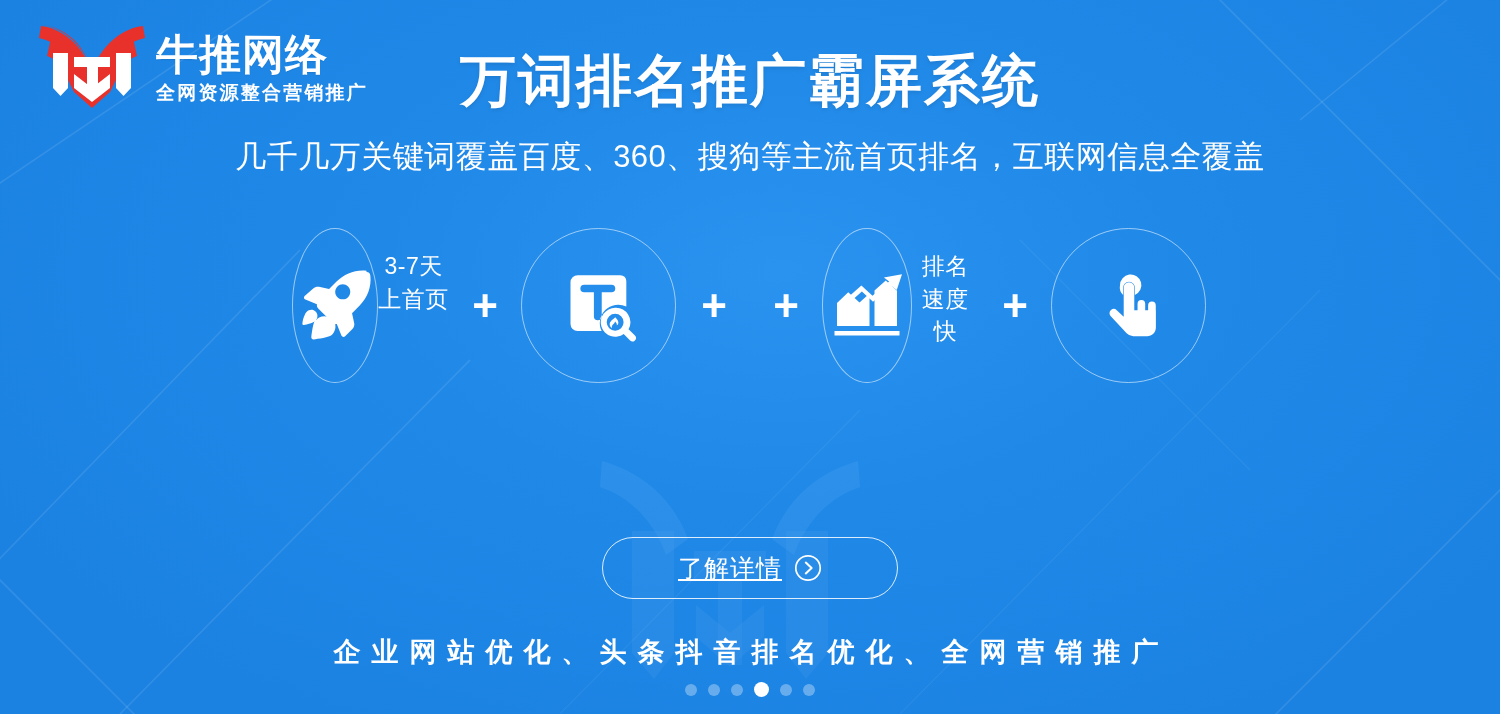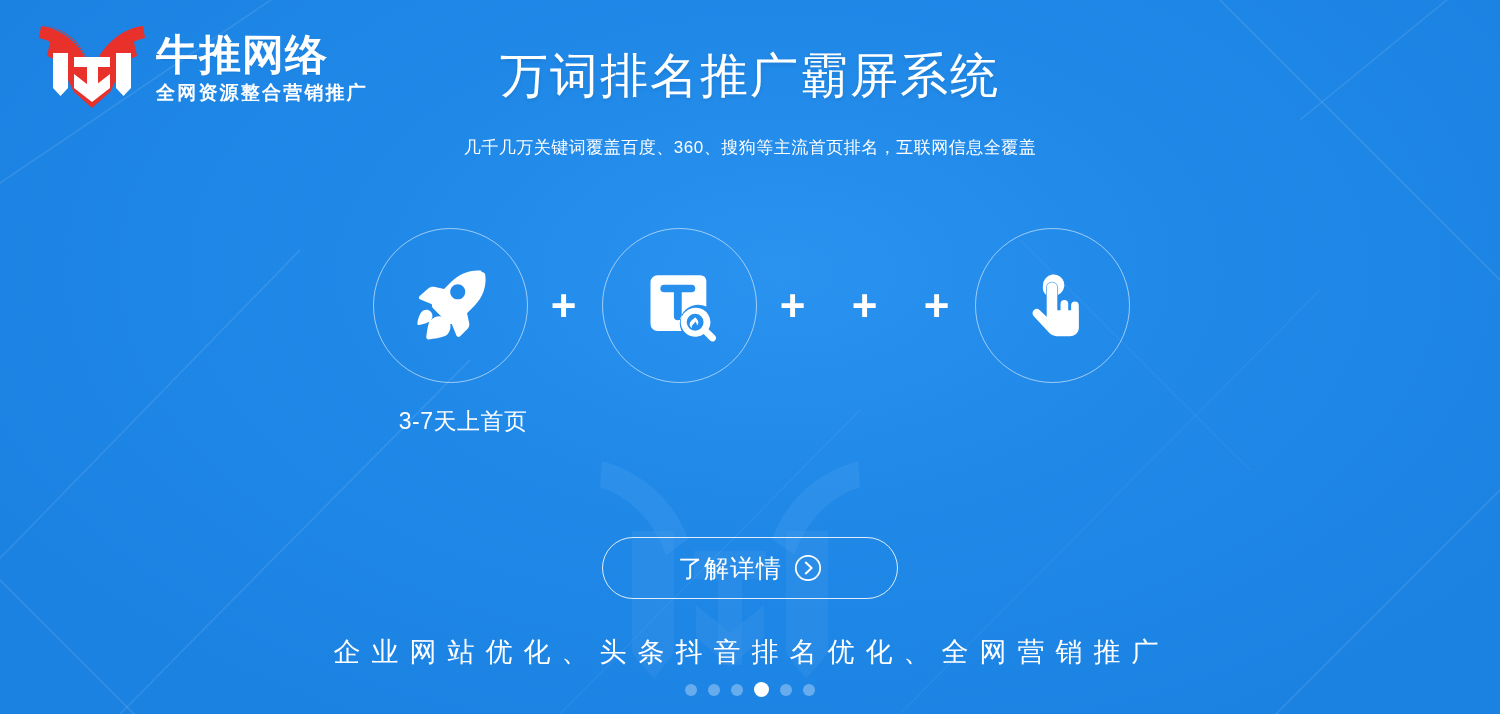--- a/index.html
+++ b/index.html
@@ -41,35 +41,35 @@
     text-shadow:0 1px 1px rgba(0,0,0,.08);
   }
   .logo-tag{
     color:#ffffff; font-size:19px; font-weight:bold;
     letter-spacing:2.2px; line-height:1.5; white-space:nowrap; margin-top:2px;
   }
 
   
   .headline{
     position:absolute; left:0; right:0; top:44px; text-align:center;
-    color:#fff; font-size:48px; font-weight:normal; letter-spacing:2px;
+    color:#fff; font-size:56px; font-weight:bold; letter-spacing:2px;
     text-shadow:0 2px 4px rgba(0,0,0,.10);
   }
   .subhead{
     position:absolute; left:0; right:0; top:136px; text-align:center;
-    color:#ffffff; font-size:17px; font-weight:normal; letter-spacing:.5px;
+    color:#ffffff; font-size:31px; font-weight:normal; letter-spacing:.5px;
   }
 
   
   .features{
     position:absolute; left:0; right:0; top:228px;
     display:flex; justify-content:center; align-items:flex-start;
   }
   .feature{
-    width:157px; display:flex; flex-direction:column; align-items:flex-end; flex:0 0 auto;
+    width:157px; display:flex; flex-direction:row; align-items:flex-start; flex:0 0 auto;
   }
   .circle{
     width:155px; height:155px; border-radius:50%;
     border:1.6px solid rgba(255,255,255,.55);
     display:flex; align-items:center; justify-content:center;
   }
   .circle svg{ display:block; }
   .feat-label{
     margin-top:22px; color:#fff; font-size:23px; line-height:1.42;
     text-align:center; white-space:pre-line; letter-spacing:.5px;
@@ -83,27 +83,27 @@
 
   
   .cta{
     position:absolute; left:50%; transform:translateX(-50%); top:537px;
     width:296px; height:62px; border-radius:31px;
     border:1.6px solid rgba(255,255,255,.85);
     background:transparent;
     display:flex; align-items:center; justify-content:center; gap:12px;
     cursor:pointer;
   }
-  .cta-label{ color:#fff; font-size:25px; letter-spacing:1px; }
+  .cta-label{ color:#fff; font-size:25px; letter-spacing:1px;text-decoration:underline; }
   .cta-arrow{ width:28px; height:28px; display:block; }
 
   
   .bottom-text{
     position:absolute; left:0; right:8px; top:634px; text-align:center;
-    color:#fff; font-size:27px; font-weight:normal; letter-spacing:11px;
+    color:#fff; font-size:27px; font-weight:bold; letter-spacing:11px;
     text-indent:11px;
   }
 
   
   .dots{
     position:absolute; left:50%; transform:translateX(-50%); top:682px;
     display:flex; align-items:center; gap:11px;
   }
   .dot{
     width:12px; height:12px; border-radius:50%;
@@ -204,20 +204,33 @@
           </svg>
         </span>
       </div>
     </div>
 
     <div class="plus">+</div>
 
 
     <div class="plus">+</div>
 
+    <div class="feature">
+      <div class="circle">
+        <span>
+          <svg width="80" height="80" viewBox="0 0 64 64" fill="#ffffff">
+            <path d="M6 52h52v3.6H6z"></path>
+            <path d="M8 48V29.5l9-8.6 9 8.3 8-7.2V48z"></path>
+            <path d="M38 48V19.6l9-8.1 9 8.3V48z"></path>
+            <path d="M60 6.6 45.5 9.2l4.2 3.2-13.3 11.4-8.9-8.2L11.2 30l2.6 2.9 14.1-12.6 8.9 8.2L51.6 16l4.2 3.2z"></path>
+          </svg>
+        </span>
+      </div>
+      <div class="feat-label">排名速度快</div>
+    </div>
 
     <div class="plus">+</div>
 
     <div class="feature">
       <div class="circle">
         <span>
           <svg width="72" height="72" viewBox="0 0 64 64" fill="#ffffff">
             <path d="M24 13.5a9.5 9.5 0 1 1 13.2 8.7v-6.6a5.2 5.2 0 0 0-10.4 0v6.6A9.5 9.5 0 0 1 24 13.5z"></path>
             <path d="M27.3 15.6a4.7 4.7 0 0 1 9.4 0v20.1h2.9v-5.6a3.4 3.4 0 0 1 6.8 0v5.6h2.6v-4.2a3.4 3.4 0 0 1 6.8 0v4.2h.1v15.4c0 4.3-3.5 7.8-7.8 7.8H35.8a8 8 0 0 1-5.9-2.6L15.6 40.8a3.6 3.6 0 0 1 .4-5.2 3.9 3.9 0 0 1 5.1.1l6.2 5.9z"></path>
           </svg>

